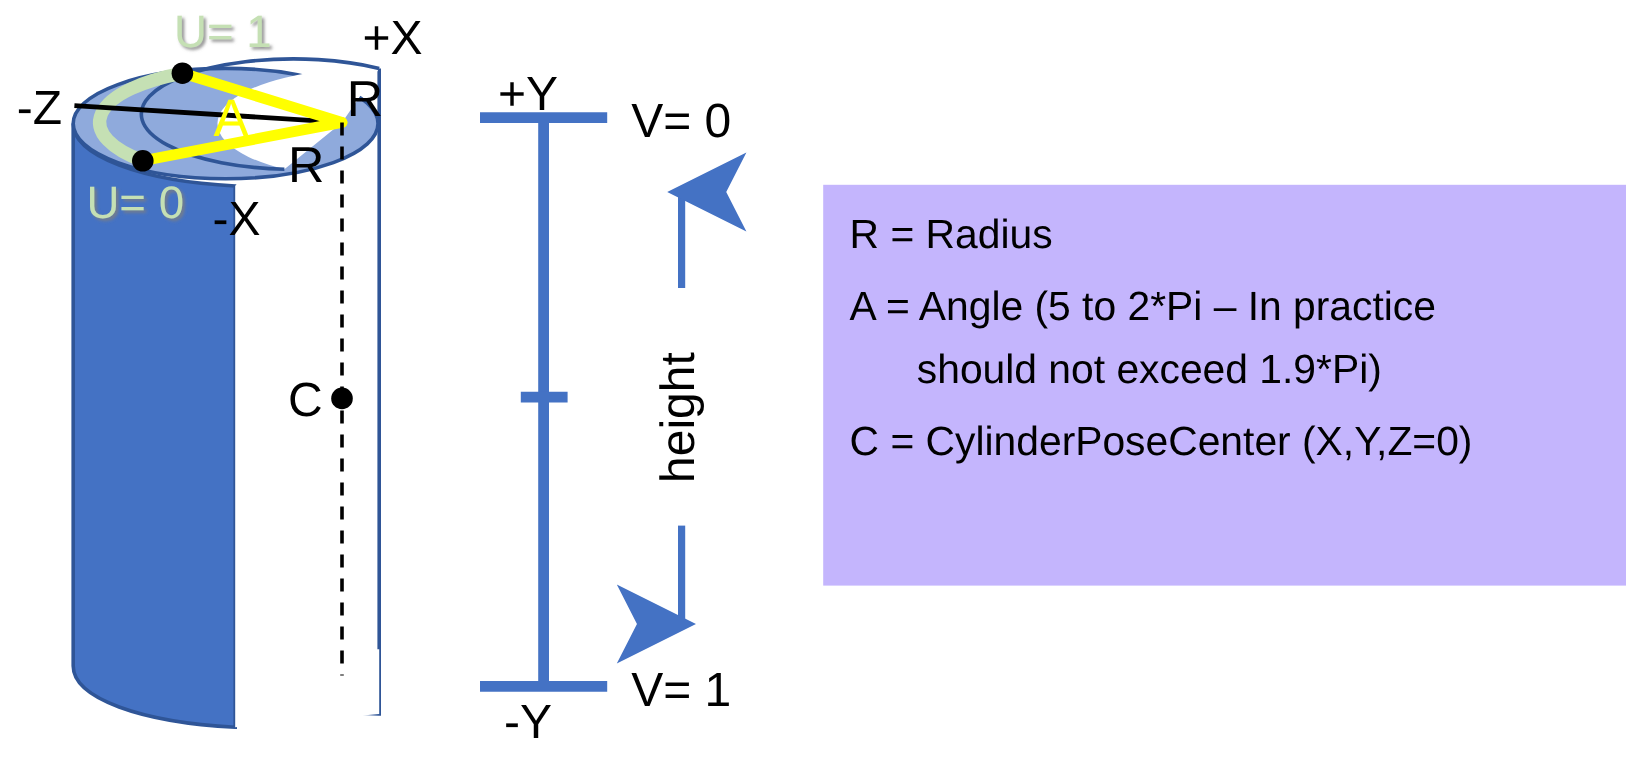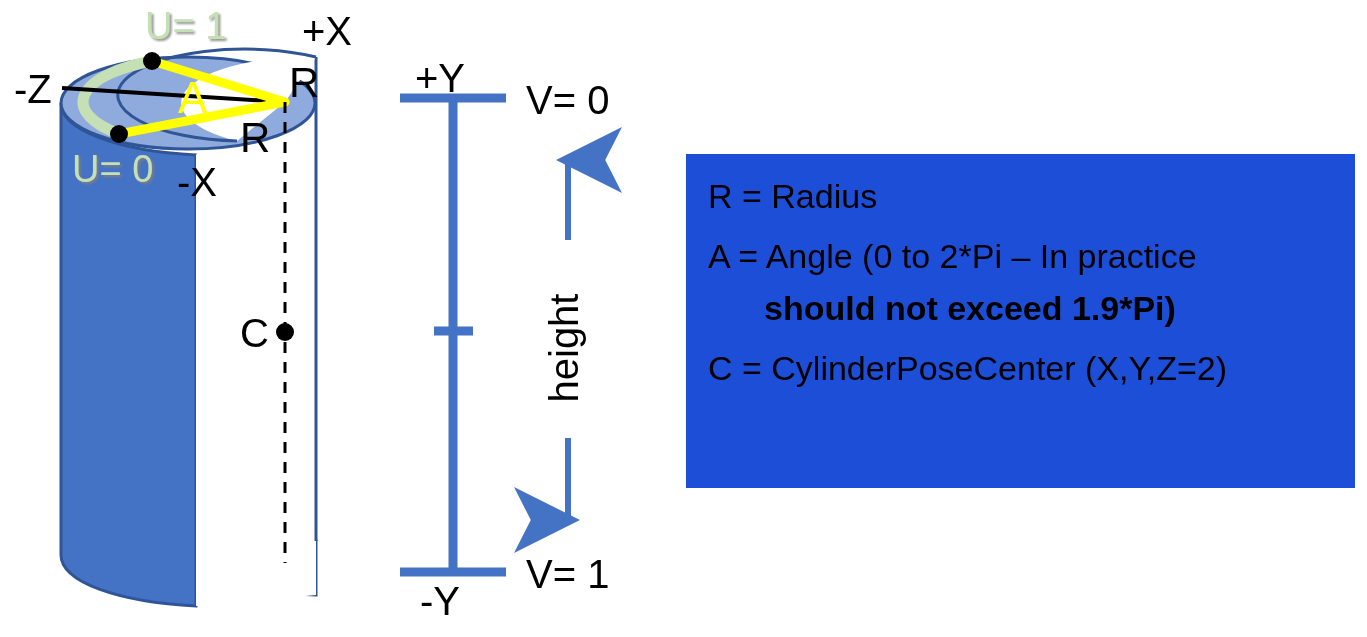--- a/index.html
+++ b/index.html
@@ -63,36 +63,35 @@
     font-size: 40px;
     fill: #000000;
   }
   
   .legend-box {
     position: absolute;
     left: 686px;
     top: 154px;
     width: 669px;
     height: 334px;
-    background: #1d4ed8;
+    background: #c4b5fd;
     box-sizing: border-box;
     padding: 22px 0 0 22px;
   }
   .legend-line {
     font-family: "Liberation Sans", sans-serif;
     font-size: 34px;
     color: #000000;
     line-height: 1.18;
     white-space: pre;
     margin: 0 0 20px 0;
   }
   .legend-line.cont {
     margin-top: -8px;
     padding-left: 56px;
-    font-weight: bold;
   }
 </style>
 </head>
 <body>
 
 <div id="diagram-root">
 
   <svg class="diagram-svg" viewBox="0 0 1367 637" xmlns="http://www.w3.org/2000/svg">
 
     <defs>
@@ -184,18 +183,18 @@
 
       <text class="v-label" x="526" y="114">V= 0</text>
 
       <text class="v-label" x="526" y="588">V= 1</text>
     </g>
 
   </svg>
 
   <div class="legend-box">
     <div class="legend-line">R = Radius</div>
-    <div class="legend-line">A = Angle (0 to 2*Pi – In practice</div>
+    <div class="legend-line">A = Angle (5 to 2*Pi – In practice</div>
     <div class="legend-line cont">should not exceed 1.9*Pi)</div>
-    <div class="legend-line">C = CylinderPoseCenter (X,Y,Z=2)</div>
+    <div class="legend-line">C = CylinderPoseCenter (X,Y,Z=0)</div>
   </div>
 
 </div>
 
 </body></html>

